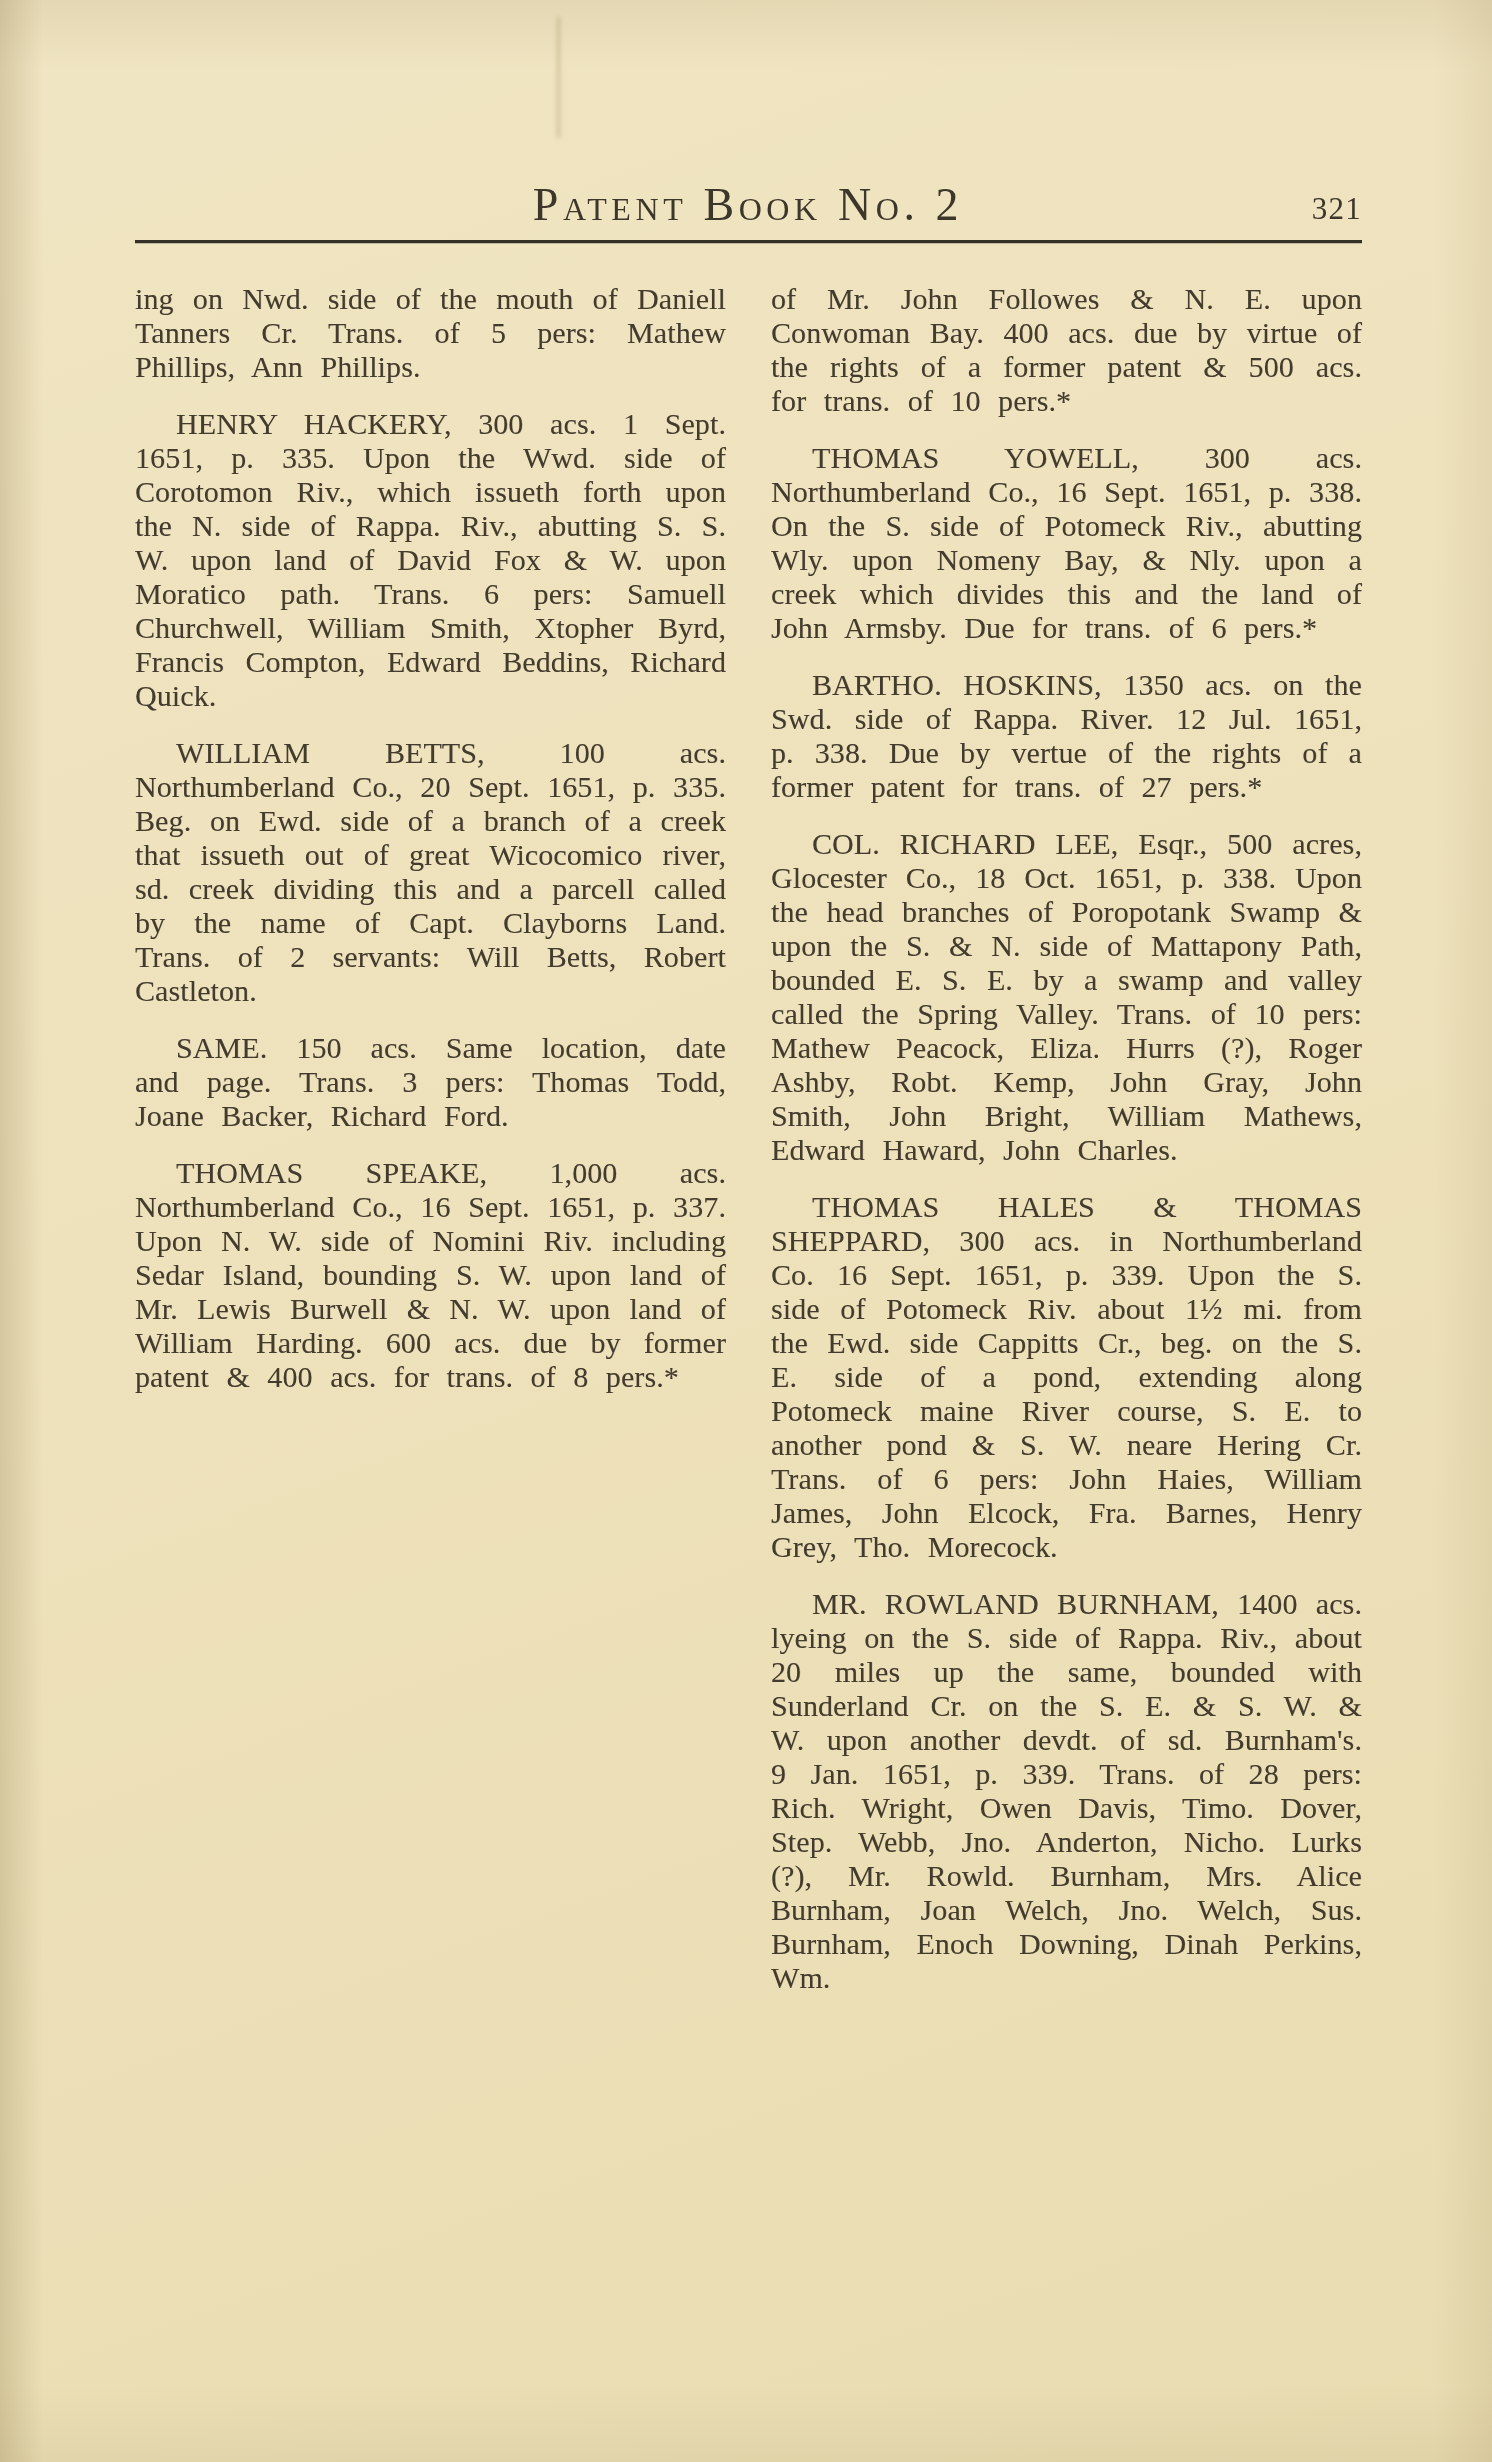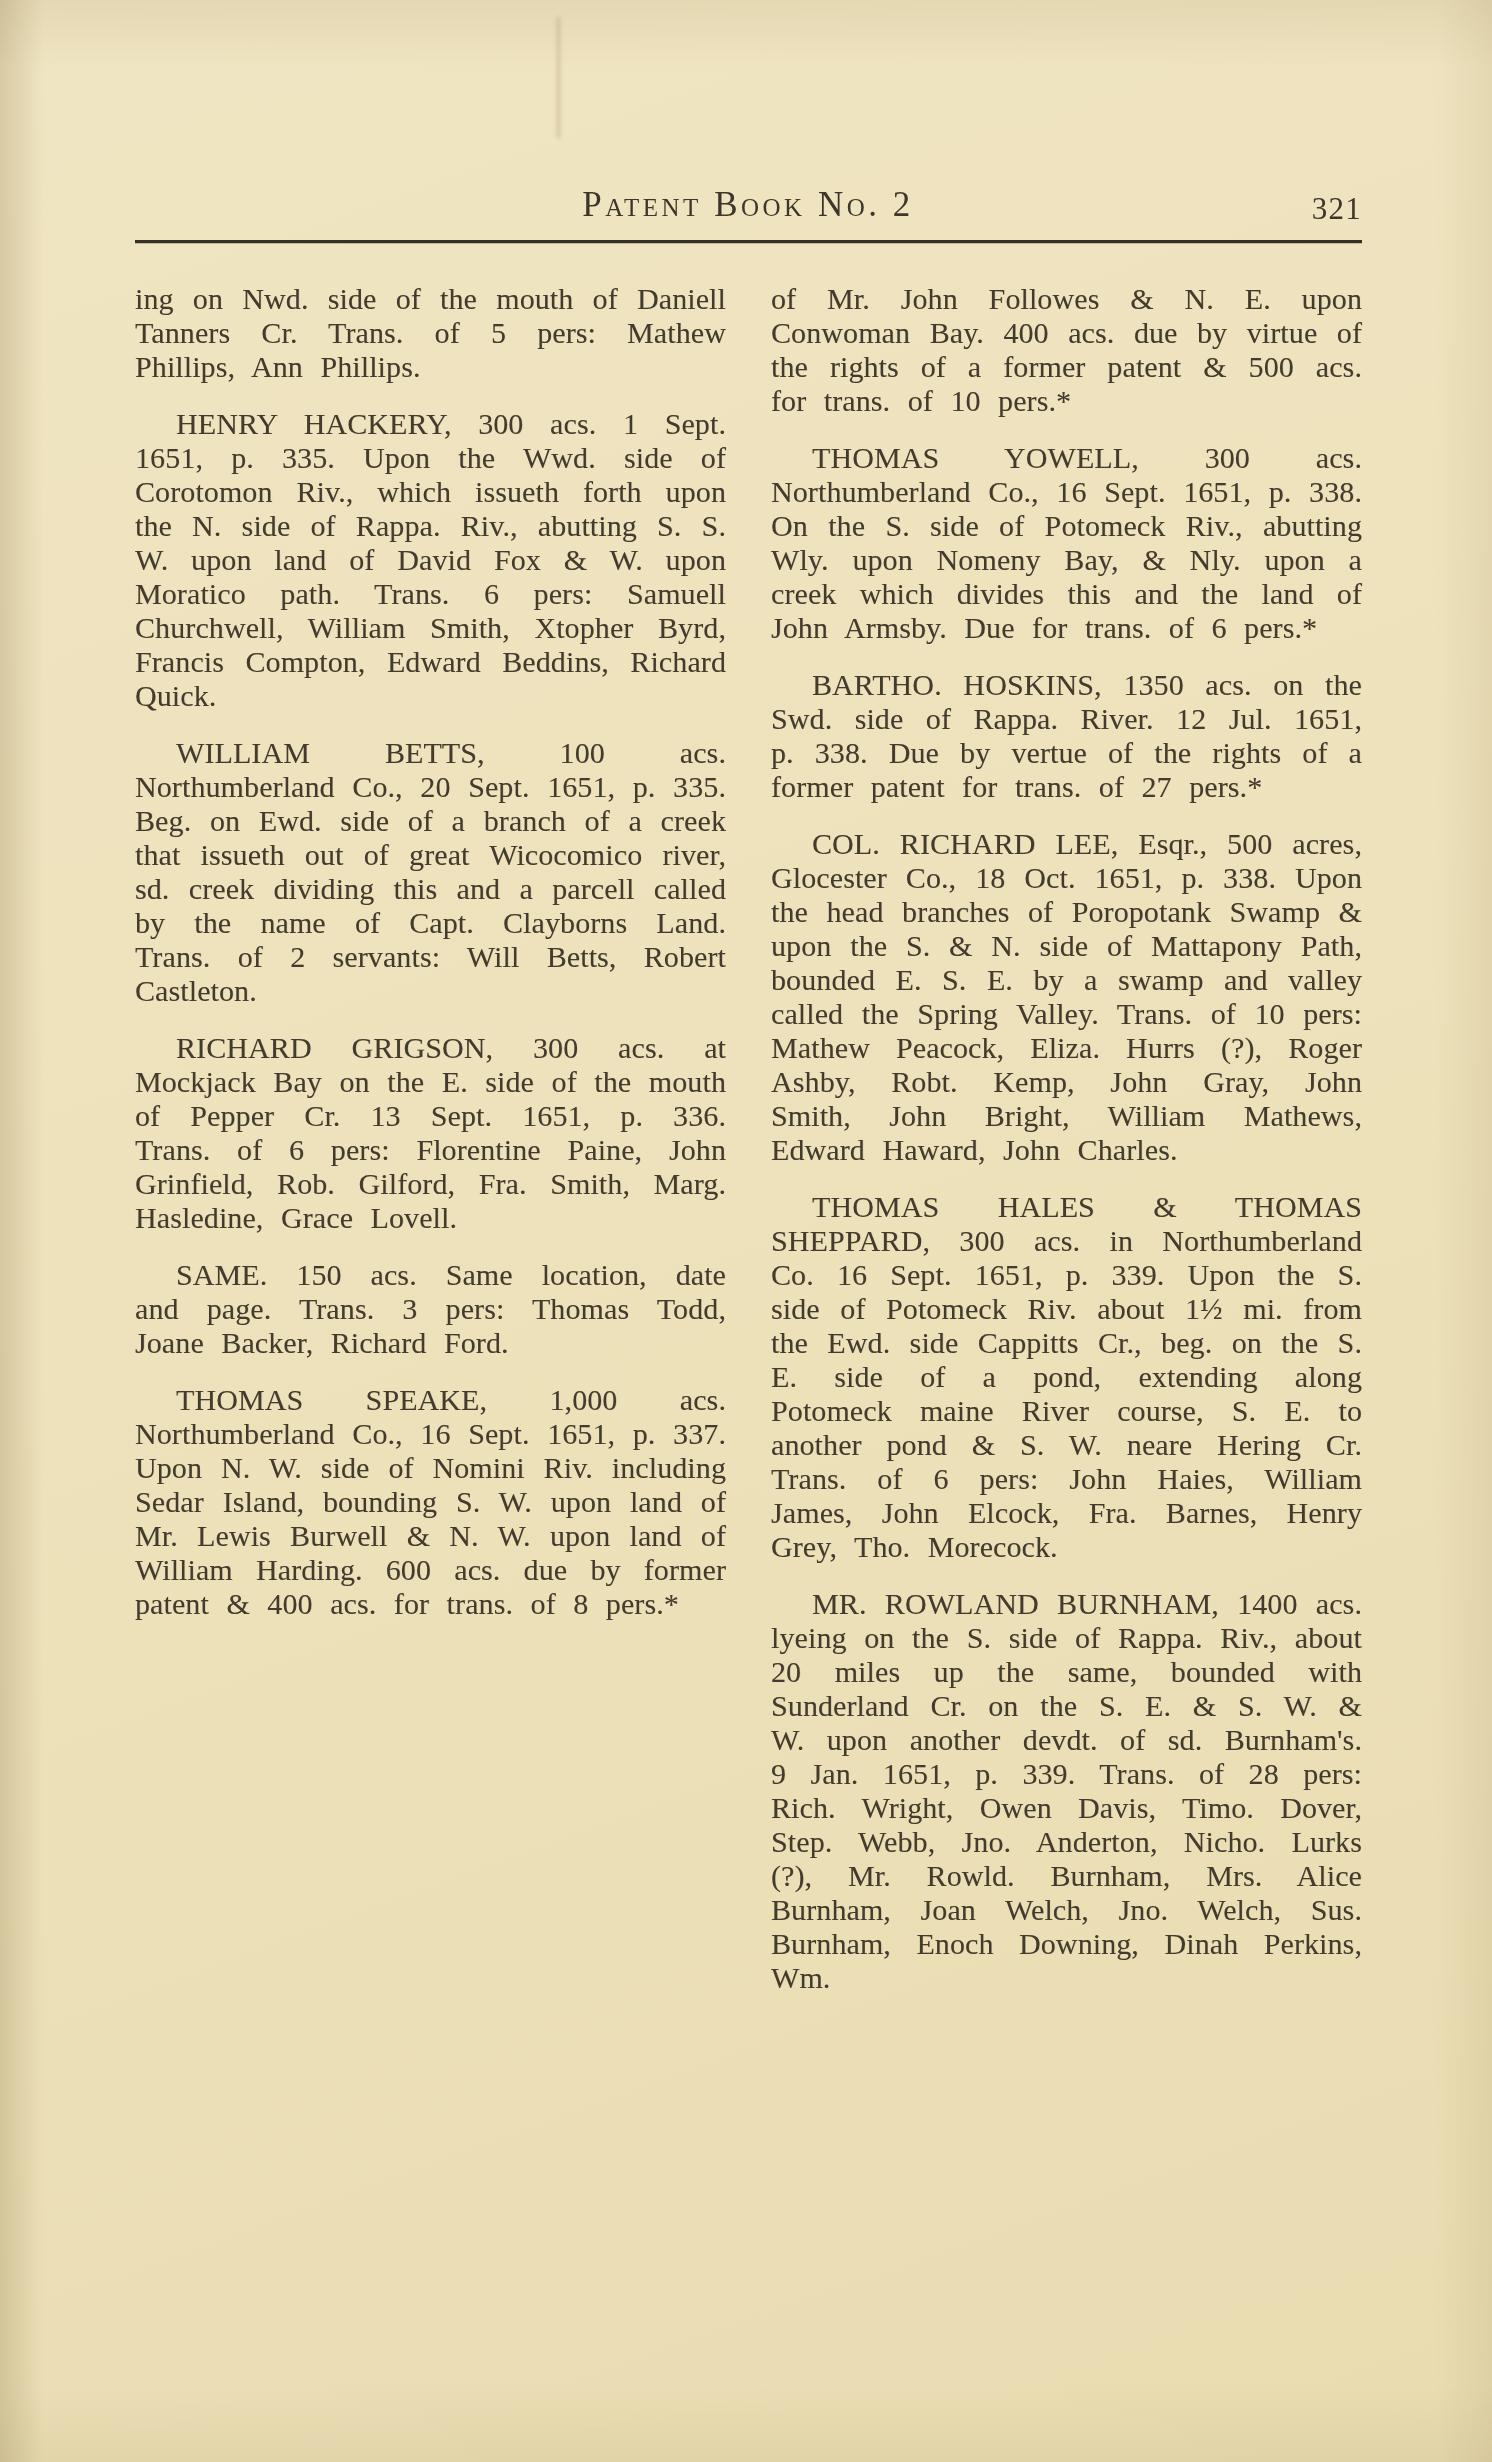--- a/index.html
+++ b/index.html
@@ -24,21 +24,21 @@
     width: 2.9px; height: 121px;
     background: rgba(130,110,60,0.30);
     filter: blur(1.9px);
   }
   .running-head {
     position: absolute;
     left: 135px; top: 185px;
     width: 1226px;
     text-align: center;
     font-variant: small-caps;
-    font-size: 35px;
+    font-size: 46px;
     letter-spacing: 0.10em;
     line-height: 39px;
     color: #3d362a;
   }
   .page-number {
     position: absolute;
     top: 189px;
     right: 131px;
     font-size: 31px;
     line-height: 39px;
@@ -82,21 +82,20 @@
 
   <div class="running-head">Patent Book No. 2</div>
   <div class="page-number">321</div>
   <div class="head-rule"></div>
 
   <div class="columns">
     <section class="col">
       <p class="cont">ing on Nwd. side of the mouth of Daniell Tanners Cr. Trans. of 5 pers: Mathew Phillips, Ann Phillips.</p>
       <p>HENRY HACKERY, 300 acs. 1 Sept. 1651, p. 335. Upon the Wwd. side of Corotomon Riv., which issueth forth upon the N. side of Rappa. Riv., abutting S. S. W. upon land of David Fox &amp; W. upon Moratico path. Trans. 6 pers: Samuell Churchwell, William Smith, Xtopher Byrd, Francis Compton, Edward Beddins, Richard Quick.</p>
       <p>WILLIAM BETTS, 100 acs. Northumberland Co., 20 Sept. 1651, p. 335. Beg. on Ewd. side of a branch of a creek that issueth out of great Wicocomico river, sd. creek dividing this and a parcell called by the name of Capt. Clayborns Land. Trans. of 2 servants: Will Betts, Robert Castleton.</p>
-      <p>RICHARD GRIGSON, 300 acs. at Mockjack Bay on the E. side of the mouth of Pepper Cr. 13 Sept. 1651, p. 336. Trans. of 6 pers: Florentine Paine, John Grinfield, Rob. Gilford, Fra. Smith, Marg. Hasledine, Grace Lovell.</p>
       <p>SAME. 150 acs. Same location, date and page. Trans. 3 pers: Thomas Todd, Joane Backer, Richard Ford.</p>
       <p>THOMAS SPEAKE, 1,000 acs. Northumberland Co., 16 Sept. 1651, p. 337. Upon N. W. side of Nomini Riv. including Sedar Island, bounding S. W. upon land of Mr. Lewis Burwell &amp; N. W. upon land of William Harding. 600 acs. due by former patent &amp; 400 acs. for trans. of 8 pers.*</p>
     </section>
 
     <section class="col">
       <p class="cont">of Mr. John Followes &amp; N. E. upon Conwoman Bay. 400 acs. due by virtue of the rights of a former patent &amp; 500 acs. for trans. of 10 pers.*</p>
       <p>THOMAS YOWELL, 300 acs. Northumberland Co., 16 Sept. 1651, p. 338. On the S. side of Potomeck Riv., abutting Wly. upon Nomeny Bay, &amp; Nly. upon a creek which divides this and the land of John Armsby. Due for trans. of 6 pers.*</p>
       <p>BARTHO. HOSKINS, 1350 acs. on the Swd. side of Rappa. River. 12 Jul. 1651, p. 338. Due by vertue of the rights of a former patent for trans. of 27 pers.*</p>
       <p>COL. RICHARD LEE, Esqr., 500 acres, Glocester Co., 18 Oct. 1651, p. 338. Upon the head branches of Poropotank Swamp &amp; upon the S. &amp; N. side of Mattapony Path, bounded E. S. E. by a swamp and valley called the Spring Valley. Trans. of 10 pers: Mathew Peacock, Eliza. Hurrs (?), Roger Ashby, Robt. Kemp, John Gray, John Smith, John Bright, William Mathews, Edward Haward, John Charles.</p>
       <p>THOMAS HALES &amp; THOMAS SHEPPARD, 300 acs. in Northumberland Co. 16 Sept. 1651, p. 339. Upon the S. side of Potomeck Riv. about 1½ mi. from the Ewd. side Cappitts Cr., beg. on the S. E. side of a pond, extending along Potomeck maine River course, S. E. to another pond &amp; S. W. neare Hering Cr. Trans. of 6 pers: John Haies, William James, John Elcock, Fra. Barnes, Henry Grey, Tho. Morecock.</p>

